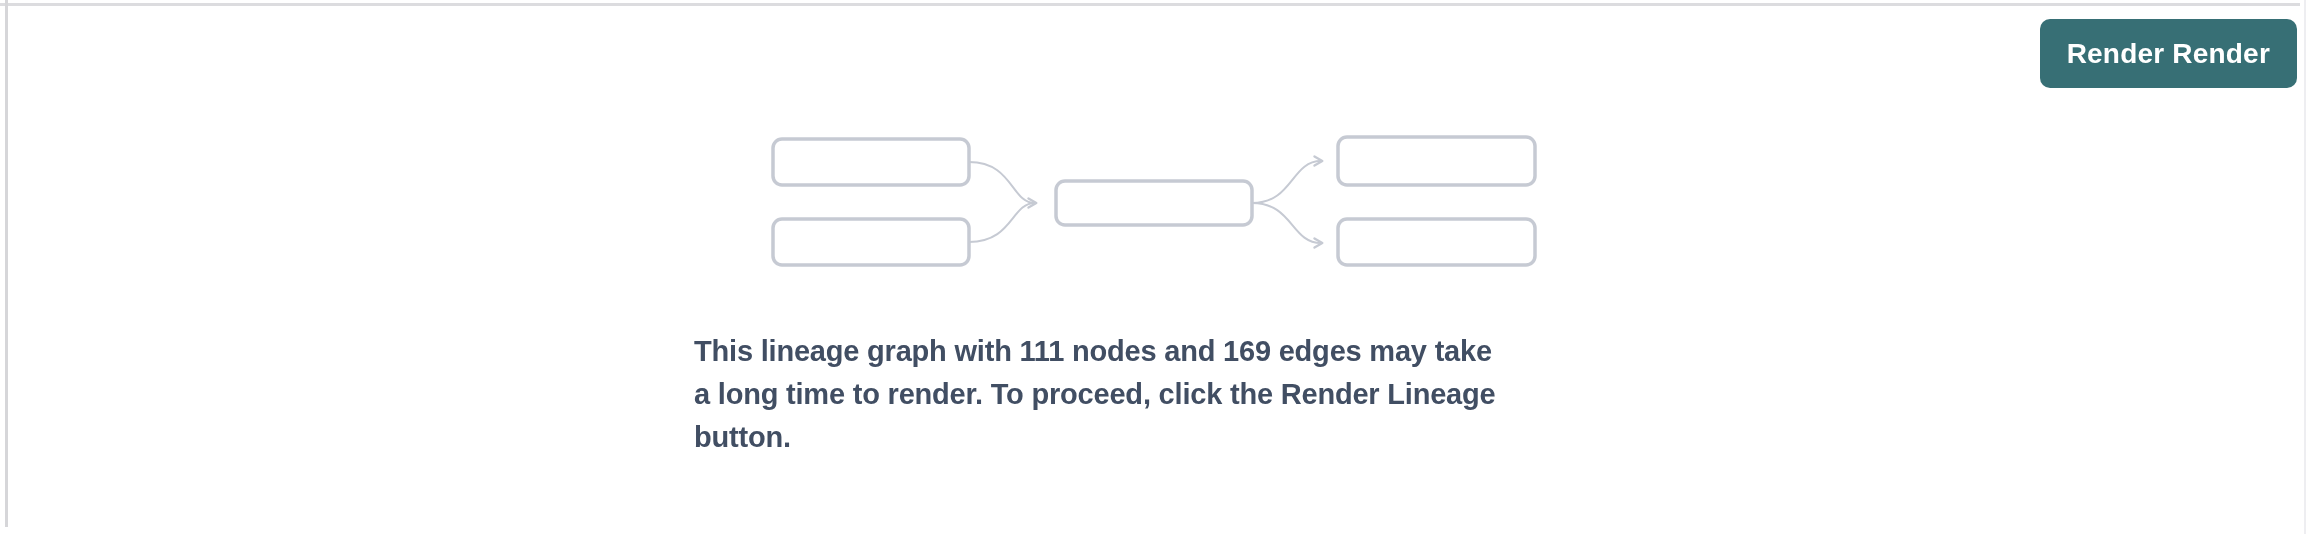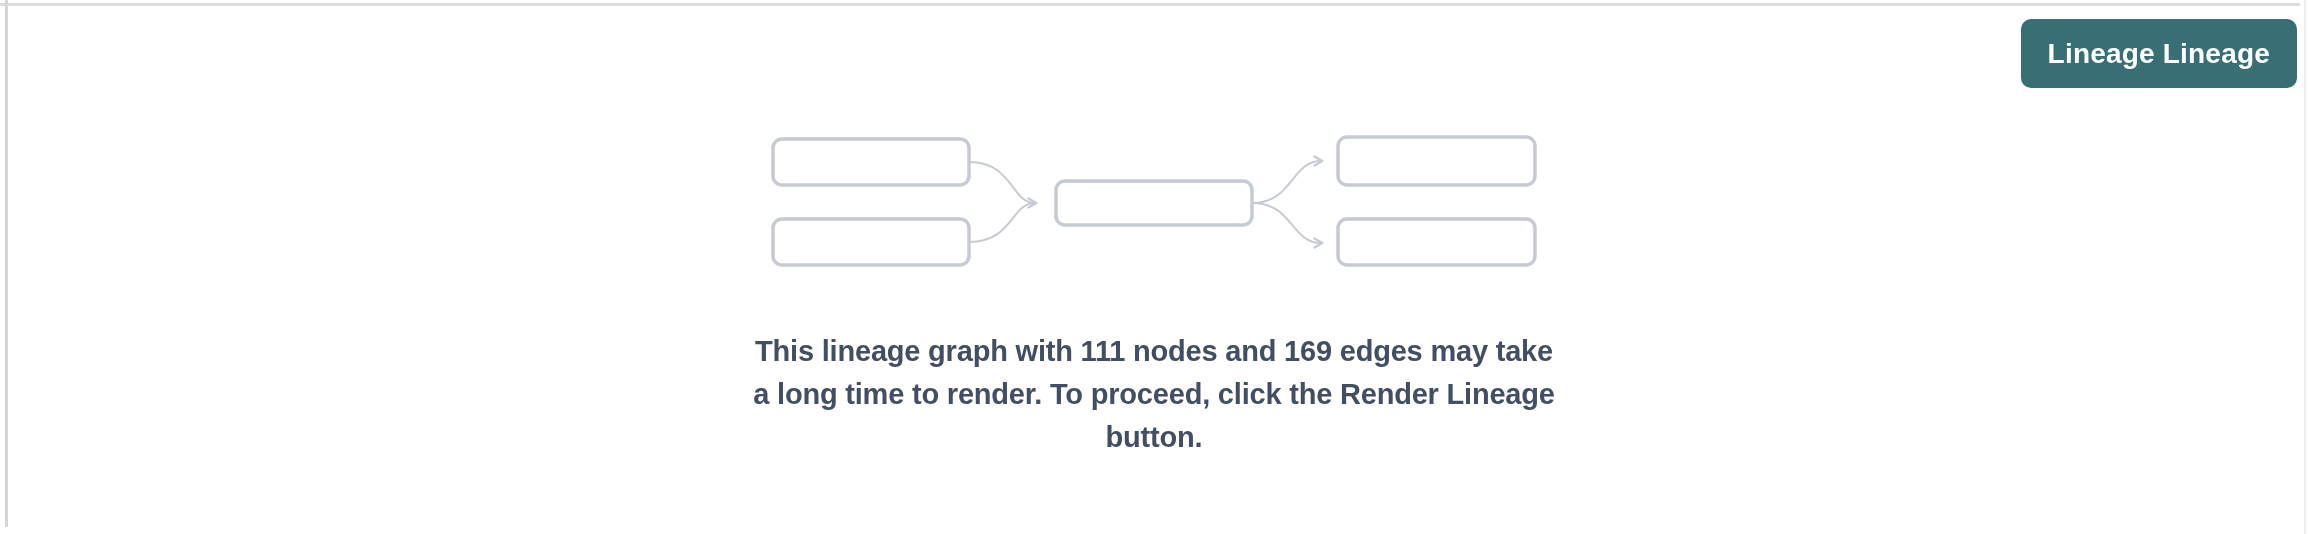--- a/index.html
+++ b/index.html
@@ -34,38 +34,37 @@
     font-family: inherit; font-size: 28px; font-weight: 700;
     letter-spacing: 0.2px; cursor: pointer;
   }
   .graphic {
     position: absolute; left: 771px; top: 135px;
   }
   .message {
     position: absolute; left: 50%; top: 330px;
     transform: translateX(-50%);
     width: 920px;
-    text-align: center;
     font-size: 29px; font-weight: 700;
     color: #414e63;
     line-height: 43px;
     letter-spacing: -0.2px;
     white-space: pre-line;
   }
 </style>
 </head>
 <body>
 
 <div class="canvas">
 
   <div class="top-border"></div>
   <div class="left-border"></div>
   <div class="right-border"></div>
 
-  <button class="render-btn">Lineage Lineage</button>
+  <button class="render-btn">Render Render</button>
 
   <svg class="graphic" width="768" height="136" viewBox="0 0 768 136">
     <defs>
       <marker id="arrow" viewBox="0 0 10 10" refX="6.5" refY="5" markerWidth="6.5" markerHeight="6.5" orient="auto">
         <path d="M1.5 1.5 L7.5 5 L1.5 8.5" fill="none" stroke="#c6cad3" stroke-width="1.8" stroke-linecap="round" stroke-linejoin="round"></path>
       </marker>
     </defs>
     <g fill="none" stroke="#c6cad3" stroke-width="2">
       <path d="M198 27 C 242 27 240 68 264 68" marker-end="url(#arrow)"></path>
       <path d="M198 107 C 242 107 240 68 264 68"></path>

